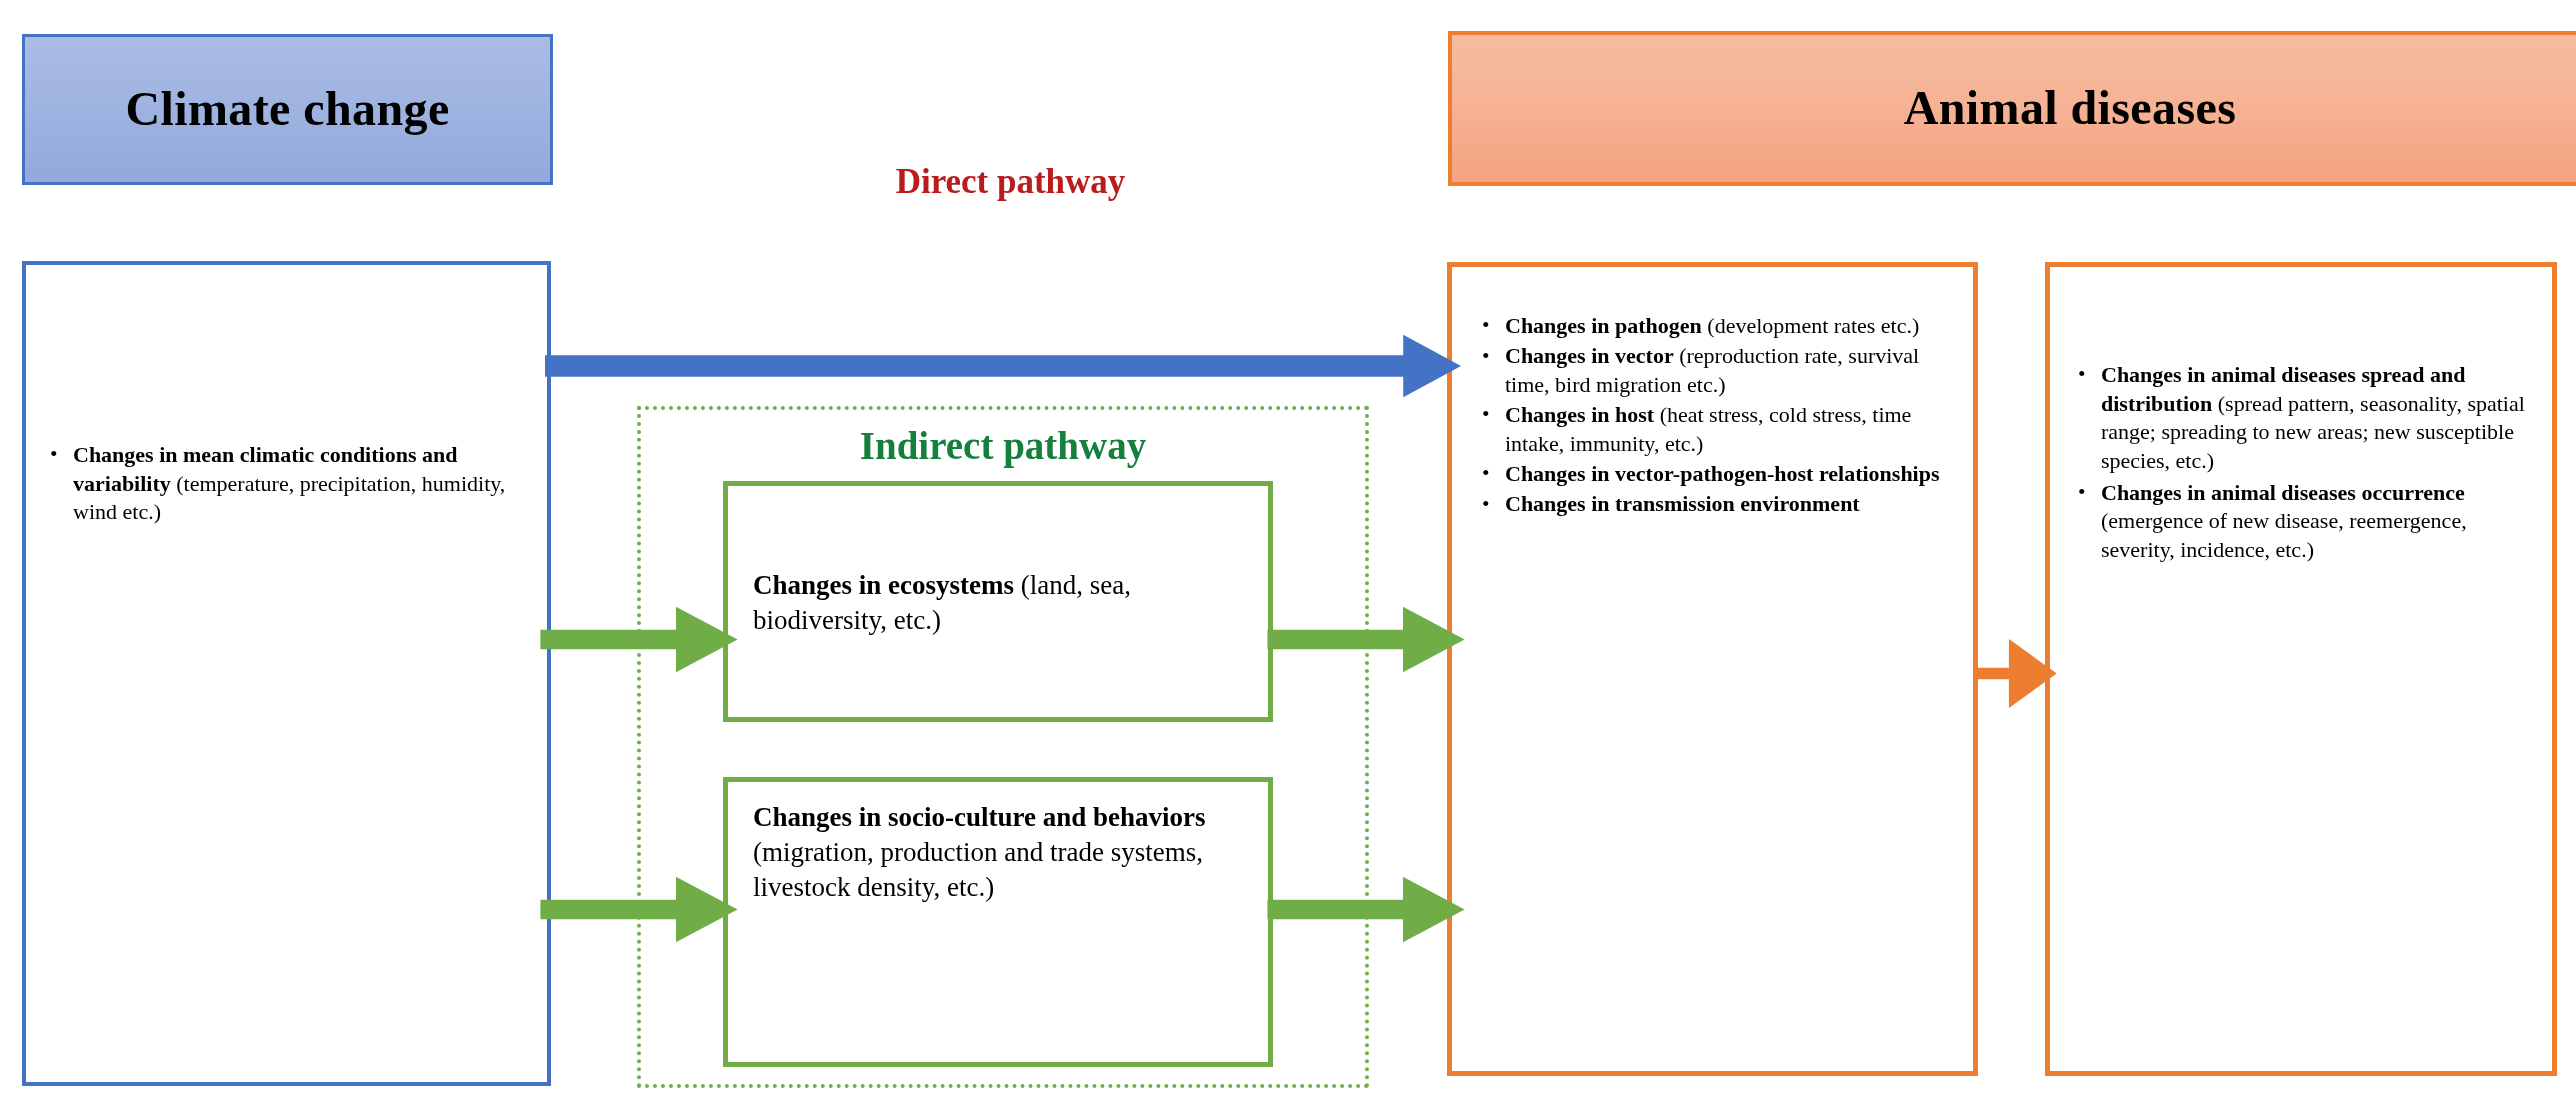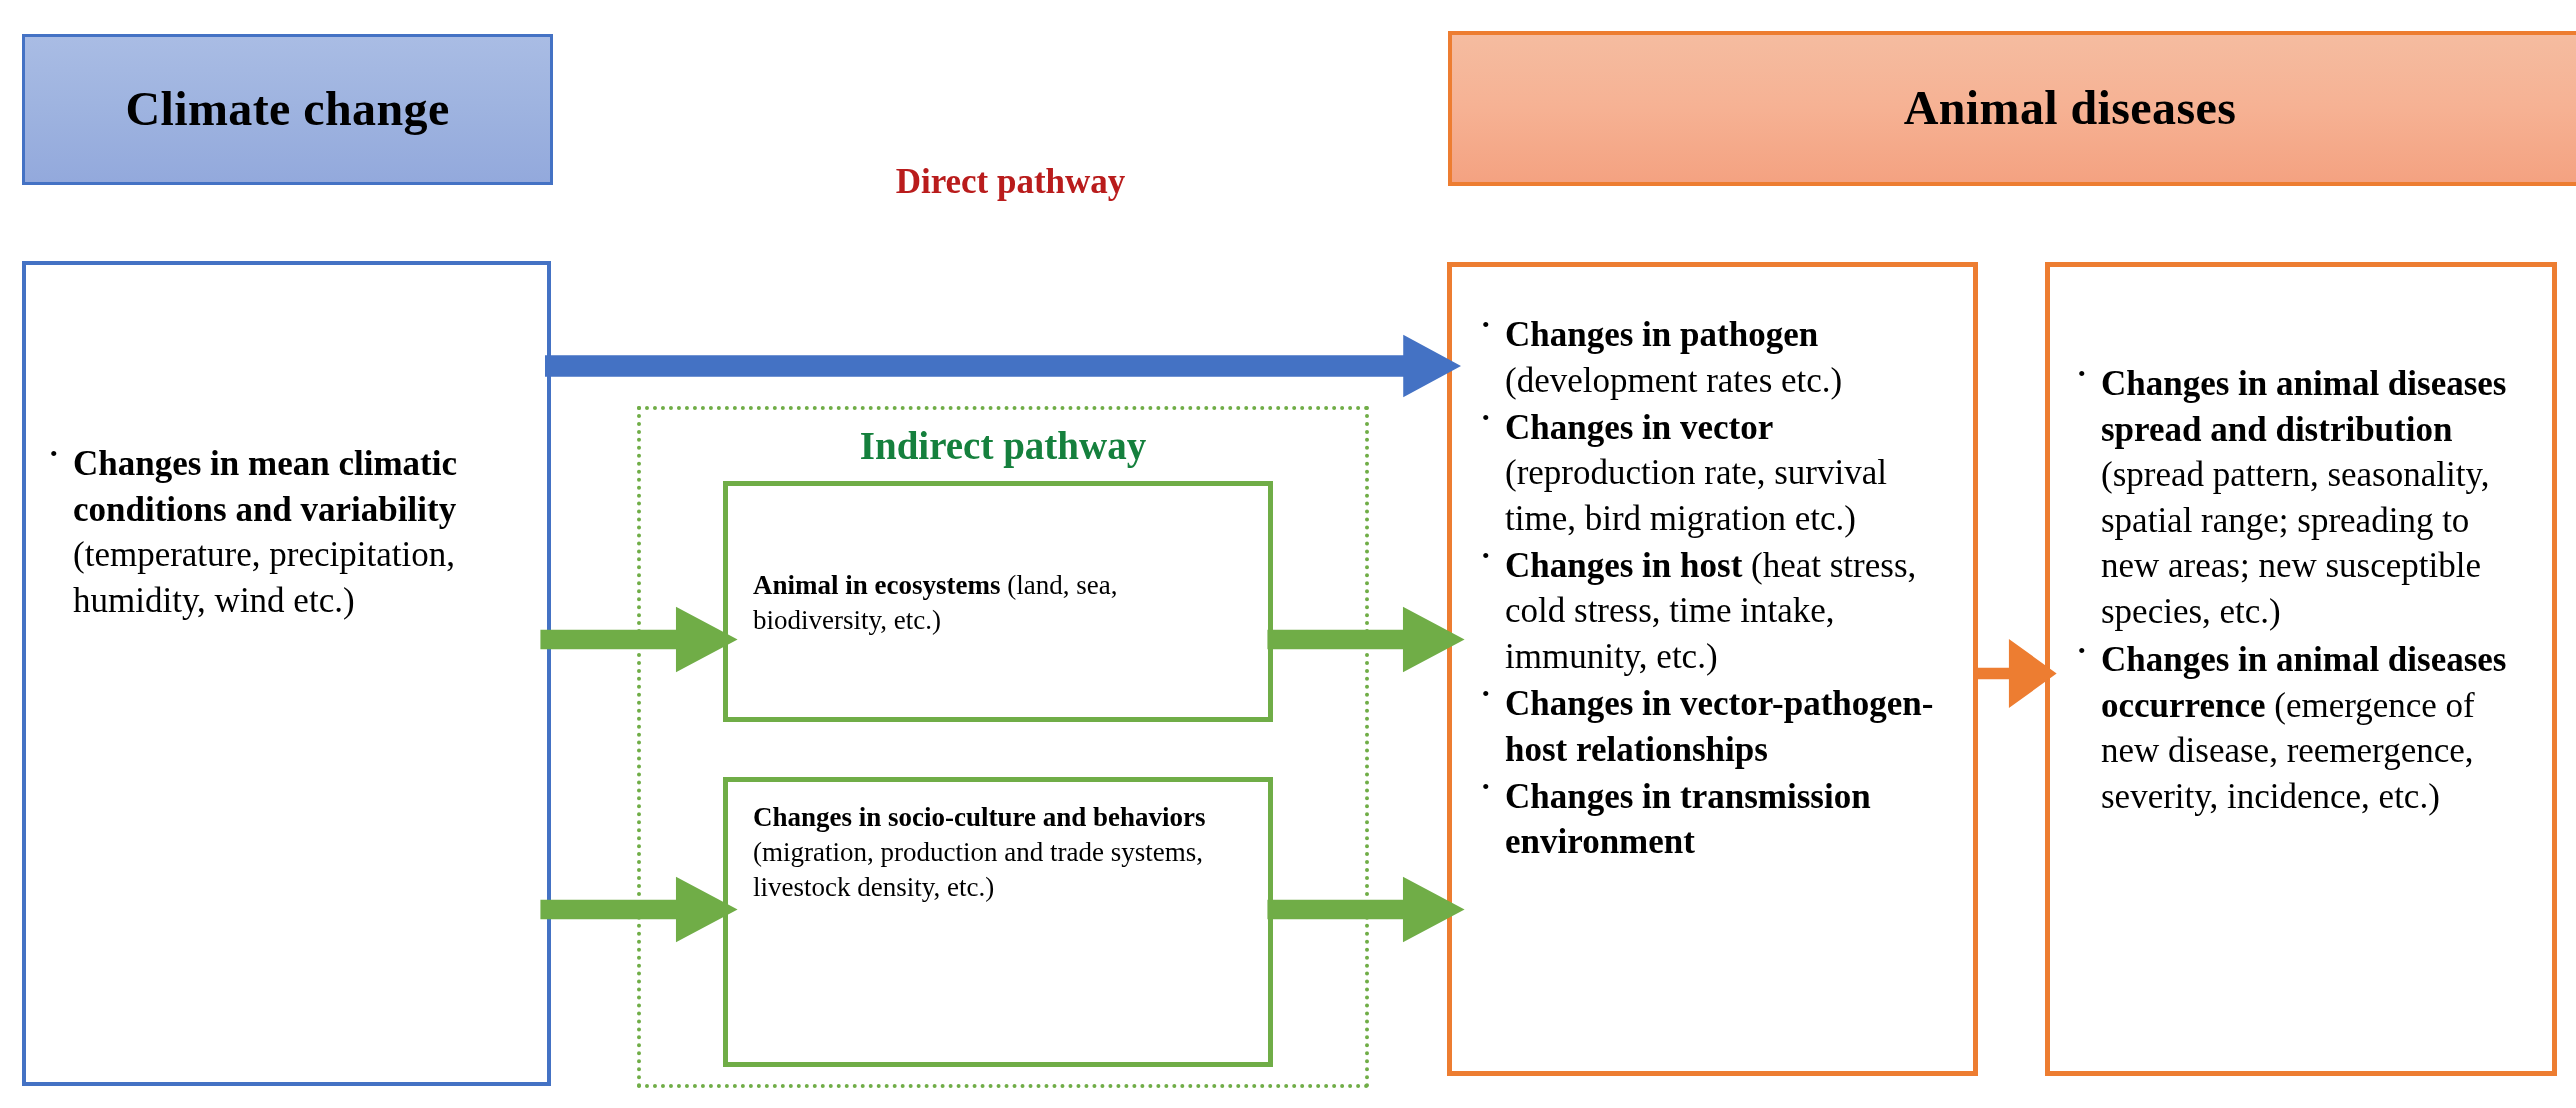--- a/index.html
+++ b/index.html
@@ -43,21 +43,21 @@
      padding:18px 21.5px 15px 25px;font-size:27px;line-height:1.30;}
   #ecosystem-box{left:723px;top:481px;width:550px;height:241px;
      display:flex;align-items:center;}
   #socioculture-box{left:723px;top:777px;width:550px;height:290px;
      display:flex;align-items:flex-start;}
   .greenbox p{margin:0;}
 
   
   ul.bl{list-style:none;margin:0;padding:0;}
   ul.bl>li{position:relative;padding-left:28px;margin-bottom:3.3px;
-     font-size:35px;line-height:1.30;}
+     font-size:22px;line-height:1.30;}
   ul.bl>li:before{content:"\2022";position:absolute;left:5px;top:-1.7px;
      font-size:21.5px;line-height:1.45;}
   b{font-weight:bold;}
 
   #climate-list{left:45px;top:441px;width:462px;font-size:27px;}
   #climate-list>li{margin-bottom:8.3px;}
   #pathogen-list{left:1477px;top:312px;width:470px;}
   #pathogen-list>li{margin-bottom:1.7px;}
   #outcome-list{left:2073px;top:361px;width:452px;}
   #outcome-list>li{margin-bottom:3.3px;}
@@ -90,21 +90,21 @@
 <ul class="abs bl" id="climate-list">
   <li><b>Changes in mean climatic conditions and variability</b><span> (temperature, precipitation, humidity, wind etc.)</span></li>
 </ul>
 
 <div class="abs" id="indirect-container"></div>
 <div class="abs" id="indirect-label">
   <span>Indirect pathway</span>
 </div>
 
 <div class="abs greenbox" id="ecosystem-box">
-  <p><b>Animal in ecosystems</b><span> (land, sea, biodiversity, etc.)</span></p>
+  <p><b>Changes in ecosystems</b><span> (land, sea, biodiversity, etc.)</span></p>
 </div>
 
 <div class="abs greenbox" id="socioculture-box">
   <p><b>Changes in socio-culture and behaviors</b><span> (migration, production and trade systems, livestock density, etc.)</span></p>
 </div>
 
 <div class="abs" id="pathogen-box"></div>
 <ul class="abs bl" id="pathogen-list">
   <li><b>Changes in pathogen</b><span> (development rates etc.)</span></li>
   <li><b>Changes in vector</b><span> (reproduction rate, survival time, bird migration etc.)</span></li>

